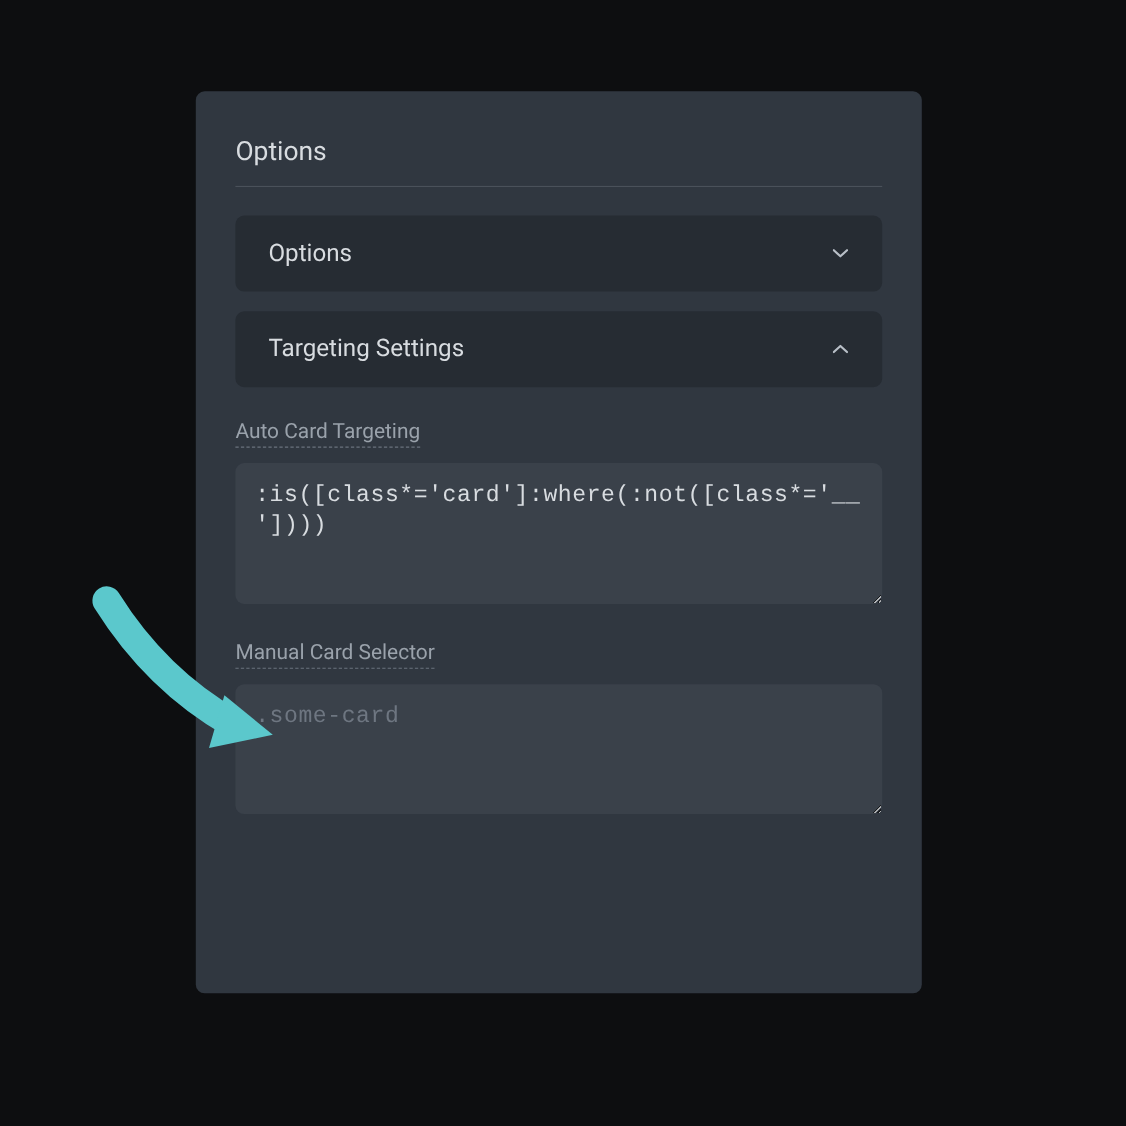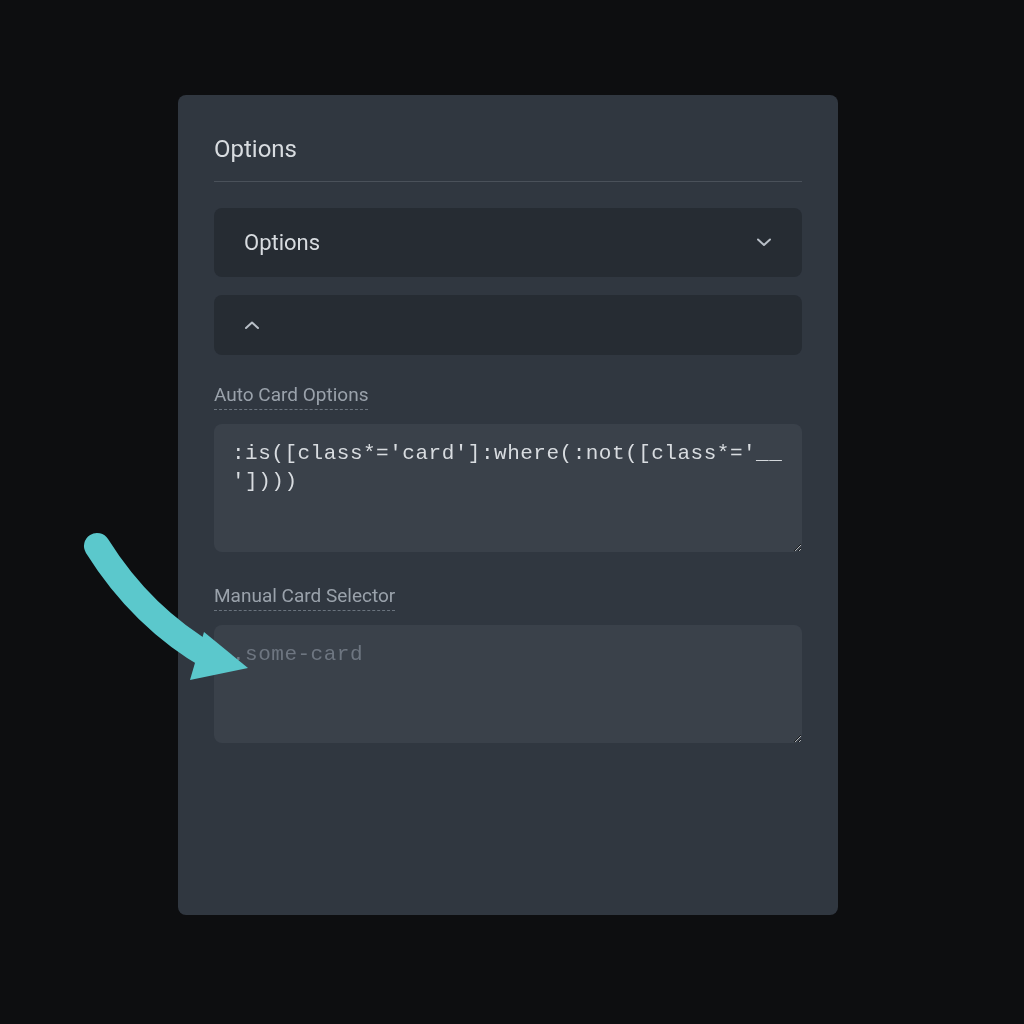--- a/index.html
+++ b/index.html
@@ -11,21 +11,21 @@
       width: 1024px;
       height: 1024px;
       background: #0d0e10;
       font-family: -apple-system, BlinkMacSystemFont, "Segoe UI", Roboto, sans-serif;
       position: relative;
       overflow: hidden;
     }
     .panel {
       position: absolute;
       left: 178px;
-      top: 95px;
+      top: 83px;
       width: 660px;
       height: 820px;
       background: #303740;
       border-radius: 8px;
       padding: 40px 36px;
     }
     .panel-title {
       color: #d8dce0;
       font-size: 24px;
       font-weight: 400;
@@ -121,30 +121,31 @@
       <span class="chevron">
         <svg viewBox="0 0 14 9" fill="none">
           <path d="M1 1.5L7 7L13 1.5" stroke="#b8bfc7" stroke-width="2" stroke-linecap="round" stroke-linejoin="round"></path>
         </svg>
       </span>
     </div>
   </div>
 
   <div class="accordion-item">
     <div class="accordion-header">
+      <span class="accordion-label">Targeting Settings</span>
       <span class="chevron">
         <svg viewBox="0 0 14 9" fill="none">
           <path d="M1 7L7 1.5L13 7" stroke="#b8bfc7" stroke-width="2" stroke-linecap="round" stroke-linejoin="round"></path>
         </svg>
       </span>
     </div>
   </div>
 
   <div class="field-group">
-    <span class="field-label">Auto Card Options</span>
+    <span class="field-label">Auto Card Targeting</span>
     <textarea class="textarea textarea-tall" style="">:is([class*='card']:where(:not([class*='__'])))</textarea>
   </div>
 
   <div class="field-group">
     <span class="field-label">Manual Card Selector</span>
     <textarea class="textarea textarea-short" placeholder=".some-card" style=""></textarea>
   </div>
 </div>
 
 <div class="arrow-annotation">

